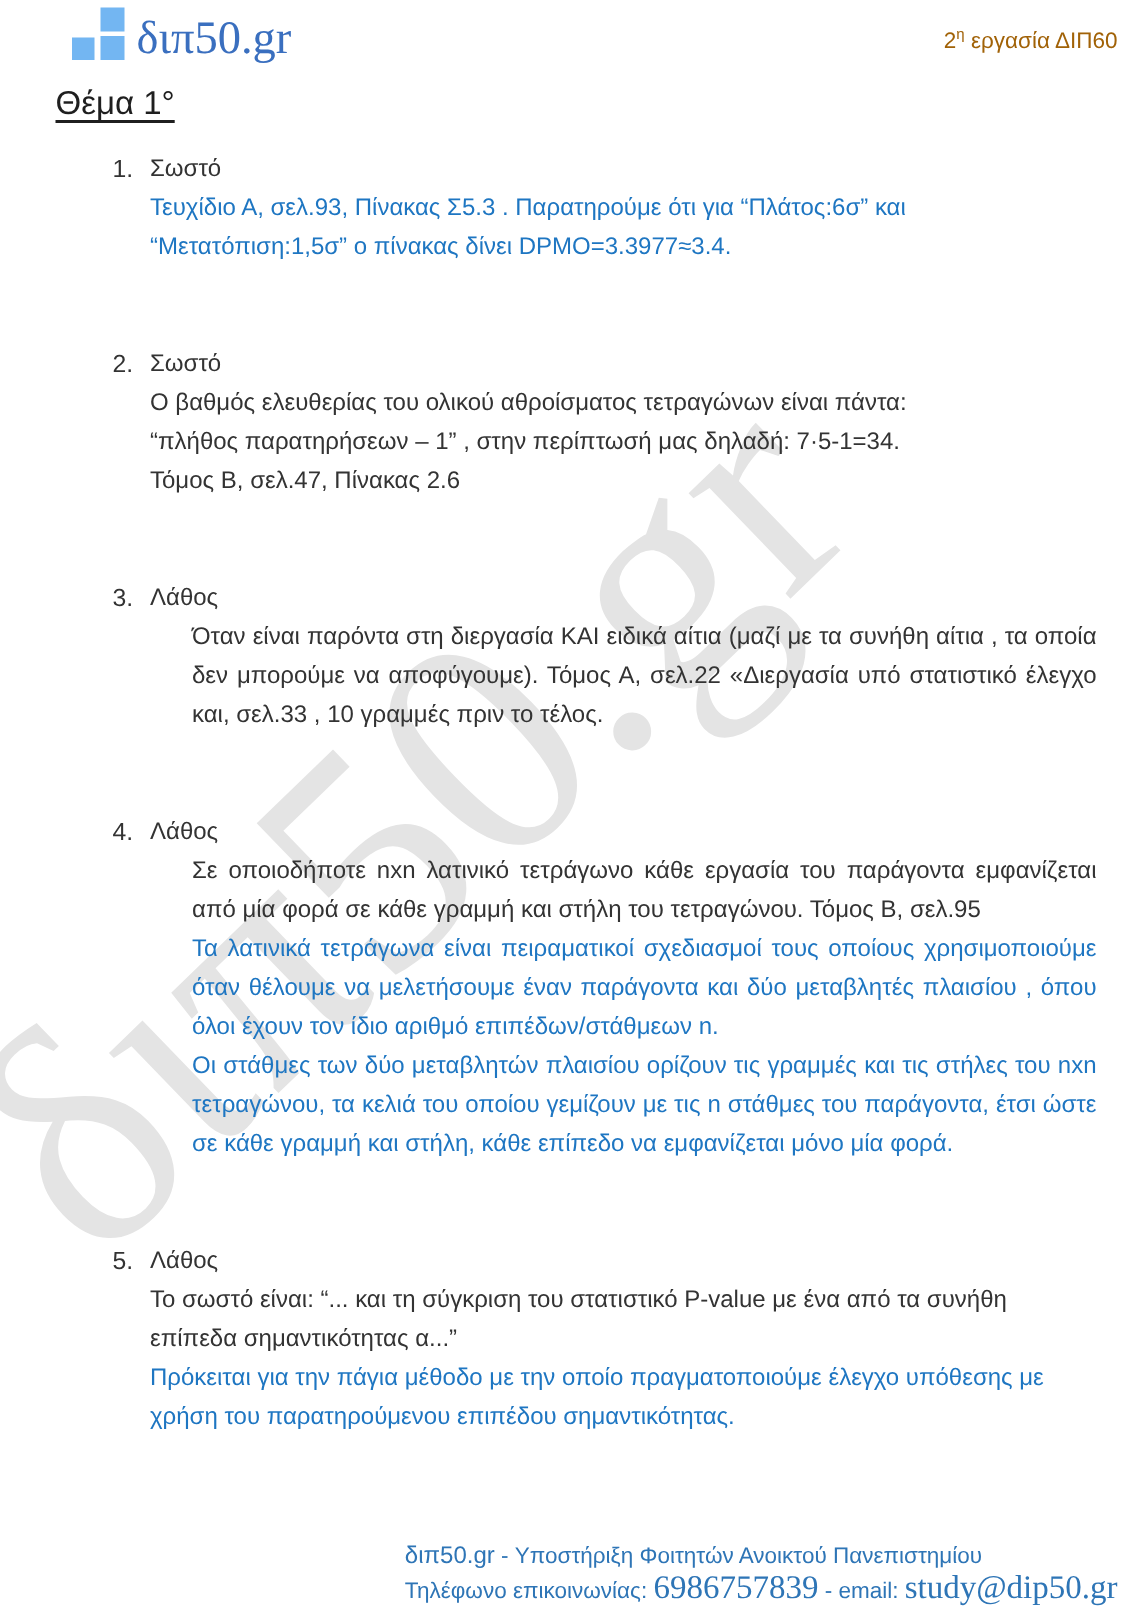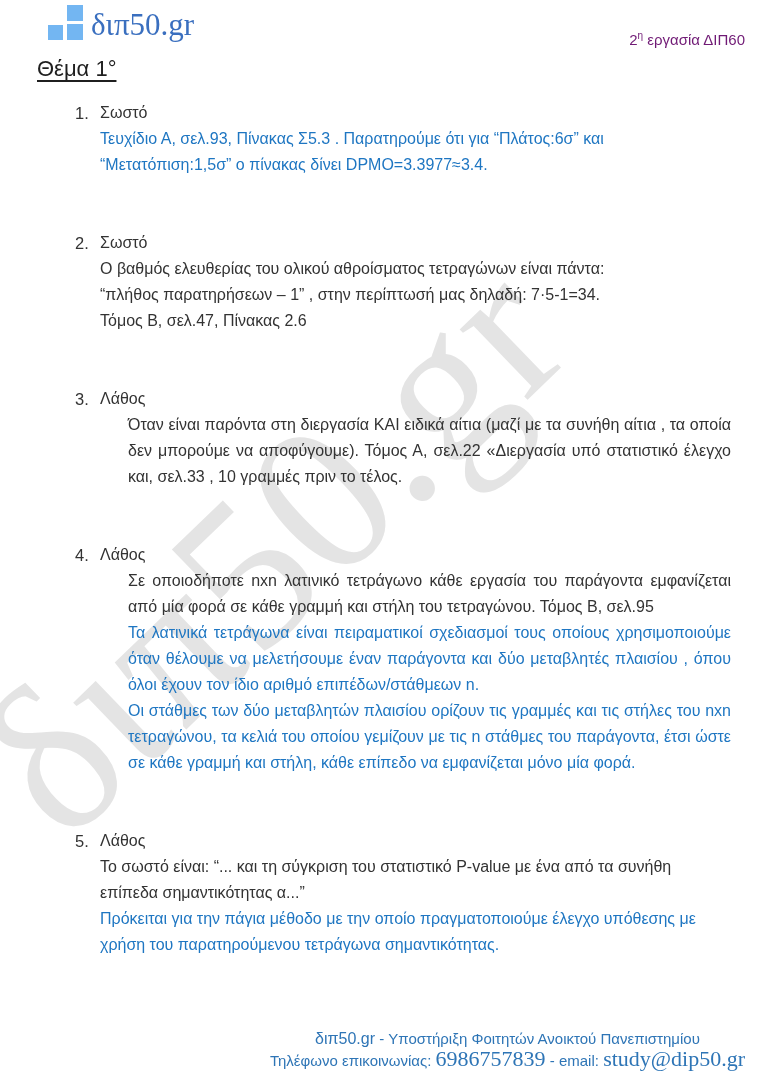--- a/index.html
+++ b/index.html
@@ -33,22 +33,22 @@
   .logo-squares .sq { position: absolute; background: #73b6f2; }
   .sq-top { left: 19px; top: 0;  width: 16px; height: 16px; }
   .sq-bl  { left: 0;  top: 20px; width: 15px; height: 15px; }
   .sq-br  { left: 19px; top: 19px; width: 16px; height: 16px; }
   .logo-text {
     font-family: "Liberation Serif", "DejaVu Serif", serif;
     font-size: 31px; line-height: 40px;
     color: #3a6fbf; margin-left: 7px;
   }
   .assignment {
-    position: absolute; right: 14px; top: 30px;
-    font-size: 15px; color: #701a75; text-align: center;
+    position: absolute; right: 14px; top: 18px;
+    font-size: 15px; color: #a16207; text-align: center;
   }
   .assignment sup { font-size: 10px; }
   
   .title {
     position: absolute; left: 37px; top: 56px; z-index: 1;
     font-size: 22px; color: #1f1f1f;
     text-decoration: underline;
     text-underline-offset: 4px;
   }
   
@@ -64,21 +64,21 @@
   }
   .content { flex: 1; }
   .para {
     margin: 0; font-size: 16px; line-height: 26px; color: #333333;
   }
   .para.blue { color: #1e76c2; }
   .para.justify { text-align: justify; margin-left: 28px; }
   
   .footer {
     position: absolute; right: 14px; bottom: 7px; z-index: 1;
-    text-align: center; color: #2e75b6; font-size: 15px; line-height: 20px;
+    text-align: left; color: #2e75b6; font-size: 15px; line-height: 20px;
   }
   .footer .brand { font-size: 16px; }
   .footer .serif {
     font-family: "Liberation Serif", "DejaVu Serif", serif;
     font-size: 22px;
   }
 </style>
 </head>
 <body>
 
@@ -132,21 +132,21 @@
           <p class="para justify">Σε οποιοδήποτε nxn λατινικό τετράγωνο κάθε εργασία του παράγοντα εμφανίζεται από μία φορά σε κάθε γραμμή και στήλη του τετραγώνου. Τόμος Β, σελ.95</p>
           <p class="para blue justify">Τα λατινικά τετράγωνα είναι πειραματικοί σχεδιασμοί τους οποίους χρησιμοποιούμε όταν θέλουμε να μελετήσουμε έναν παράγοντα και δύο μεταβλητές πλαισίου , όπου όλοι έχουν τον ίδιο αριθμό επιπέδων/στάθμεων n.</p>
           <p class="para blue justify">Οι στάθμες των δύο μεταβλητών πλαισίου ορίζουν τις γραμμές και τις στήλες του nxn τετραγώνου, τα κελιά του οποίου γεμίζουν με τις n στάθμες του παράγοντα, έτσι ώστε σε κάθε γραμμή και στήλη, κάθε επίπεδο να εμφανίζεται μόνο μία φορά.</p>
         </div>
       </li>
       <li class="item">
         <span class="num">5.</span>
         <div class="content">
           <p class="para verdict">Λάθος</p>
           <p class="para">Το σωστό είναι: “... και τη σύγκριση του στατιστικό P-value με ένα από τα συνήθη επίπεδα σημαντικότητας α...”</p>
-          <p class="para blue">Πρόκειται για την πάγια μέθοδο με την οποίο πραγματοποιούμε έλεγχο υπόθεσης με χρήση του παρατηρούμενου τετράγωνα σημαντικότητας.</p>
+          <p class="para blue">Πρόκειται για την πάγια μέθοδο με την οποίο πραγματοποιούμε έλεγχο υπόθεσης με χρήση του παρατηρούμενου επιπέδου σημαντικότητας.</p>
         </div>
       </li>
     </ol>
 
   <div class="footer">
     <div><span class="brand">διπ50.gr</span><span> - Υποστήριξη Φοιτητών Ανοικτού Πανεπιστημίου</span></div>
     <div><span>Τηλέφωνο επικοινωνίας: </span><span class="serif">6986757839</span><span> - </span><span>email: </span><span class="serif">study@dip50.gr</span></div>
   </div>
 
 </div>

